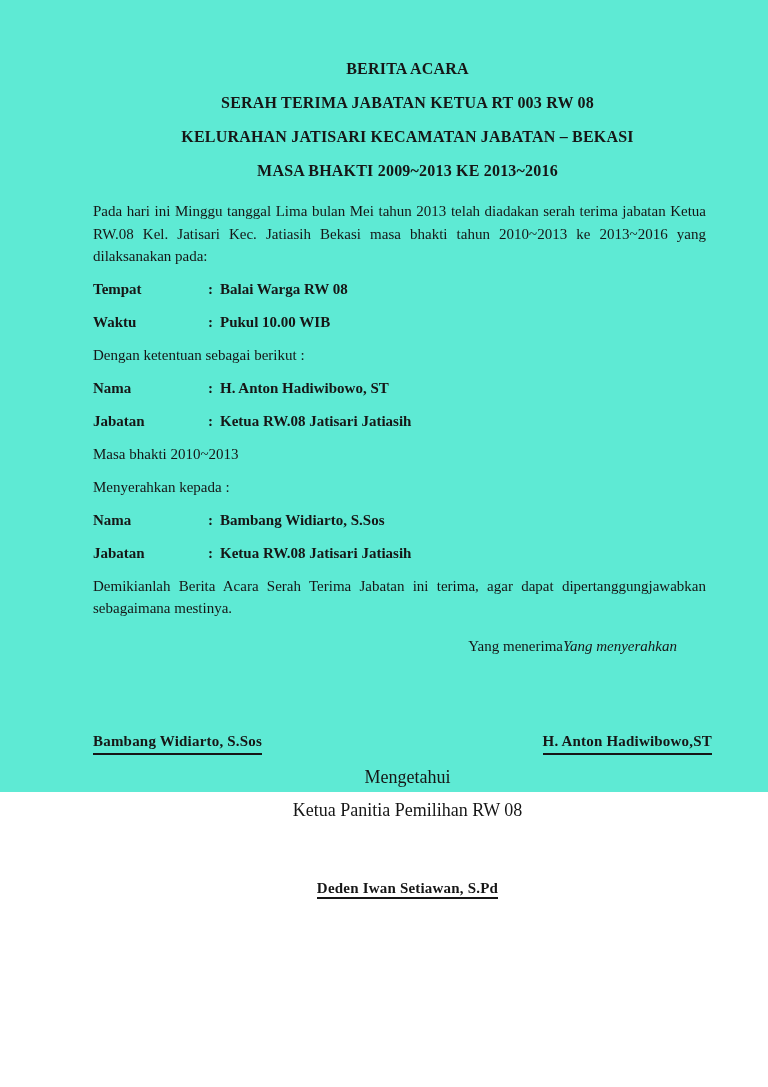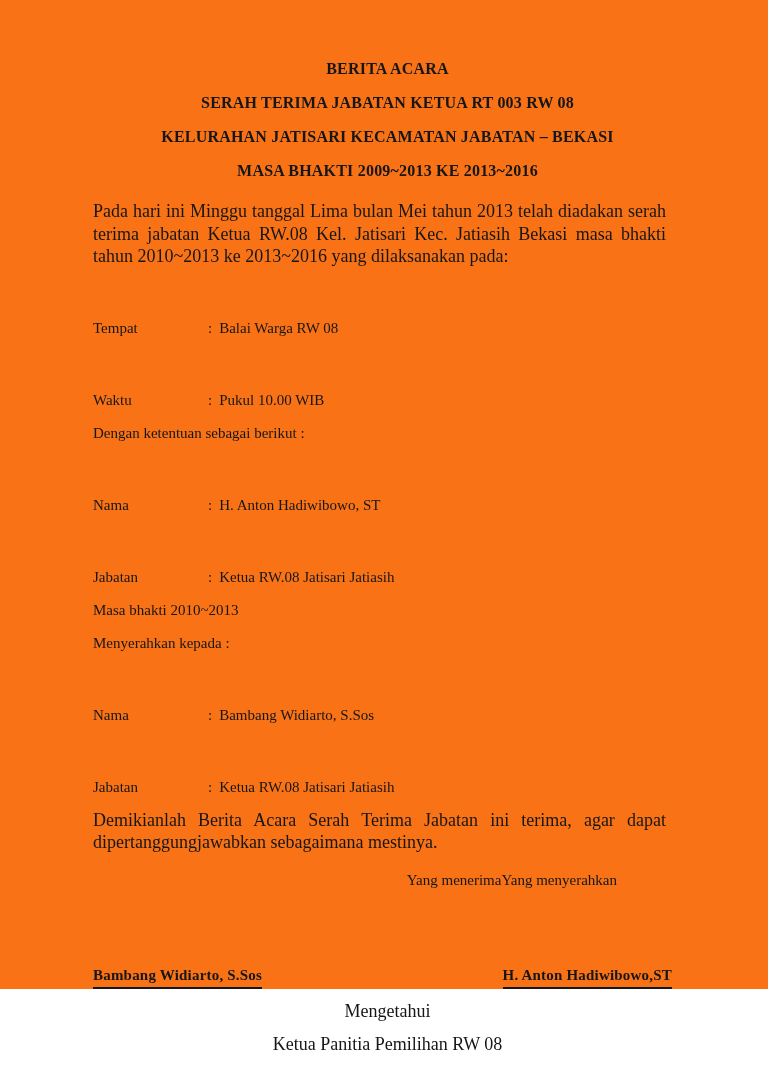--- a/index.html
+++ b/index.html
@@ -10,74 +10,74 @@
   body {
     width: 768px;
     height: 1087px;
     font-family: "Liberation Serif", "DejaVu Serif", serif;
     color: #161616;
     overflow: hidden;
   }
   .page {
     box-sizing: border-box;
     width: 768px;
-    height: 989px;
-    padding: 57px 86px 20px 93px;
-    background: #f97316;
+    height: 792px;
+    padding: 57px 46px 20px 93px;
+    background: #5eead4;
   }
   .heading {
     text-align: center;
     font-weight: bold;
     font-size: 16px;
     line-height: 24px;
     margin: 0 0 10px 0;
     letter-spacing: 0.2px;
   }
   .para {
-    font-size: 18px;
+    font-size: 15px;
     line-height: 22.5px;
     text-align: justify;
     margin: 0 16px 10px 0;
   }
   .opening {
     margin-top: 17px;
   }
   .line33 {
     font-size: 15px;
     line-height: 22px;
     margin: 0 0 11px 0;
   }
   .frow {
     display: flex;
-    align-items: flex-end;
+    align-items: center;
+    font-weight: bold;
   }
   .flabel {
     display: inline-block;
     width: 115px;
     flex-shrink: 0;
   }
   .fcolon {
     flex-shrink: 0;
   }
   .fvalue {
     margin-left: 7px;
-    margin-top: 39px;
   }
   .closing {
     margin-top: 1px;
     margin-bottom: 15px;
   }
   .roles-row {
     display: flex;
     justify-content: flex-end;
     font-size: 15px;
     line-height: 22px;
   }
   .role-left  { margin-left: 35px; }
-  .role-right { margin-right: 65px; }
+  .role-right { margin-right: 45px; font-style: italic; }
   .names-row {
     display: flex;
     justify-content: space-between;
     margin-top: 73px;
     font-size: 15px;
     line-height: 22px;
   }
   .sig-name {
     font-weight: bold;
     border-bottom: 2px solid #161616;

